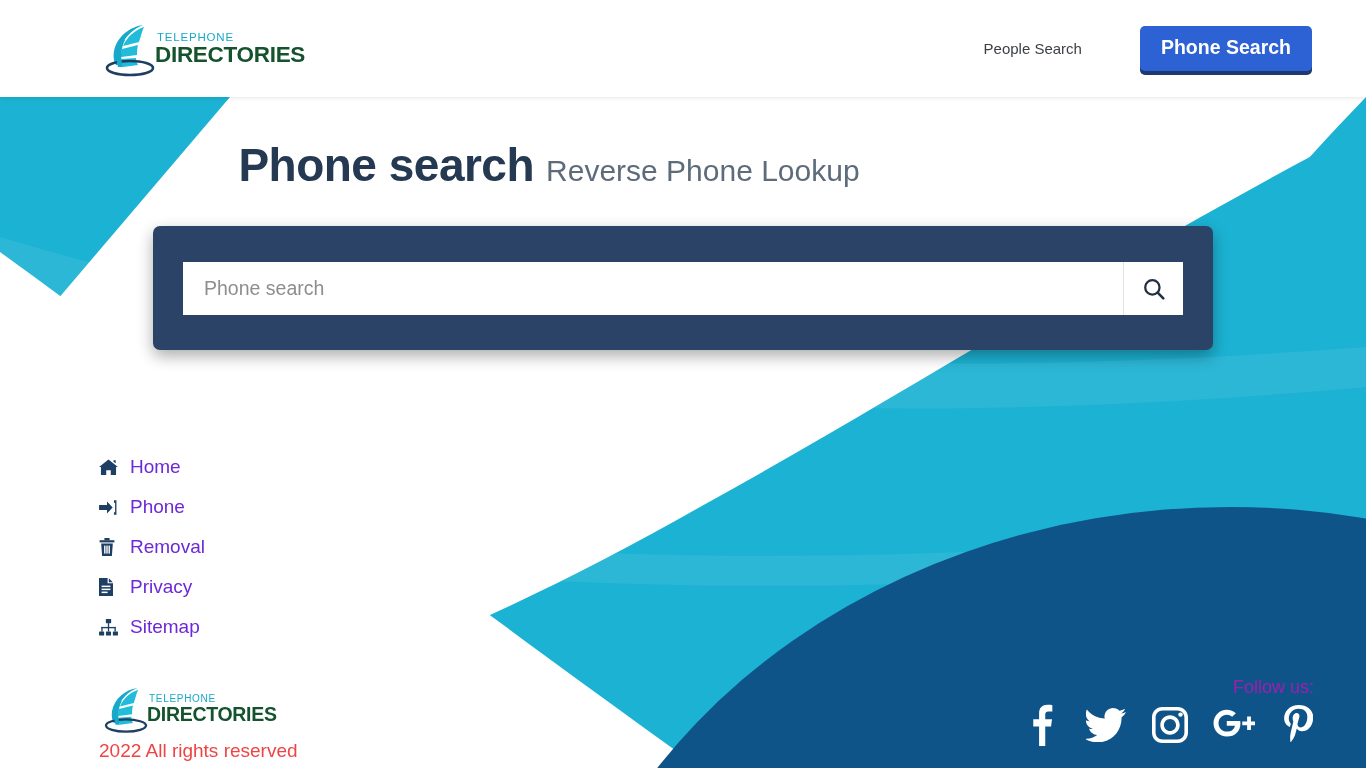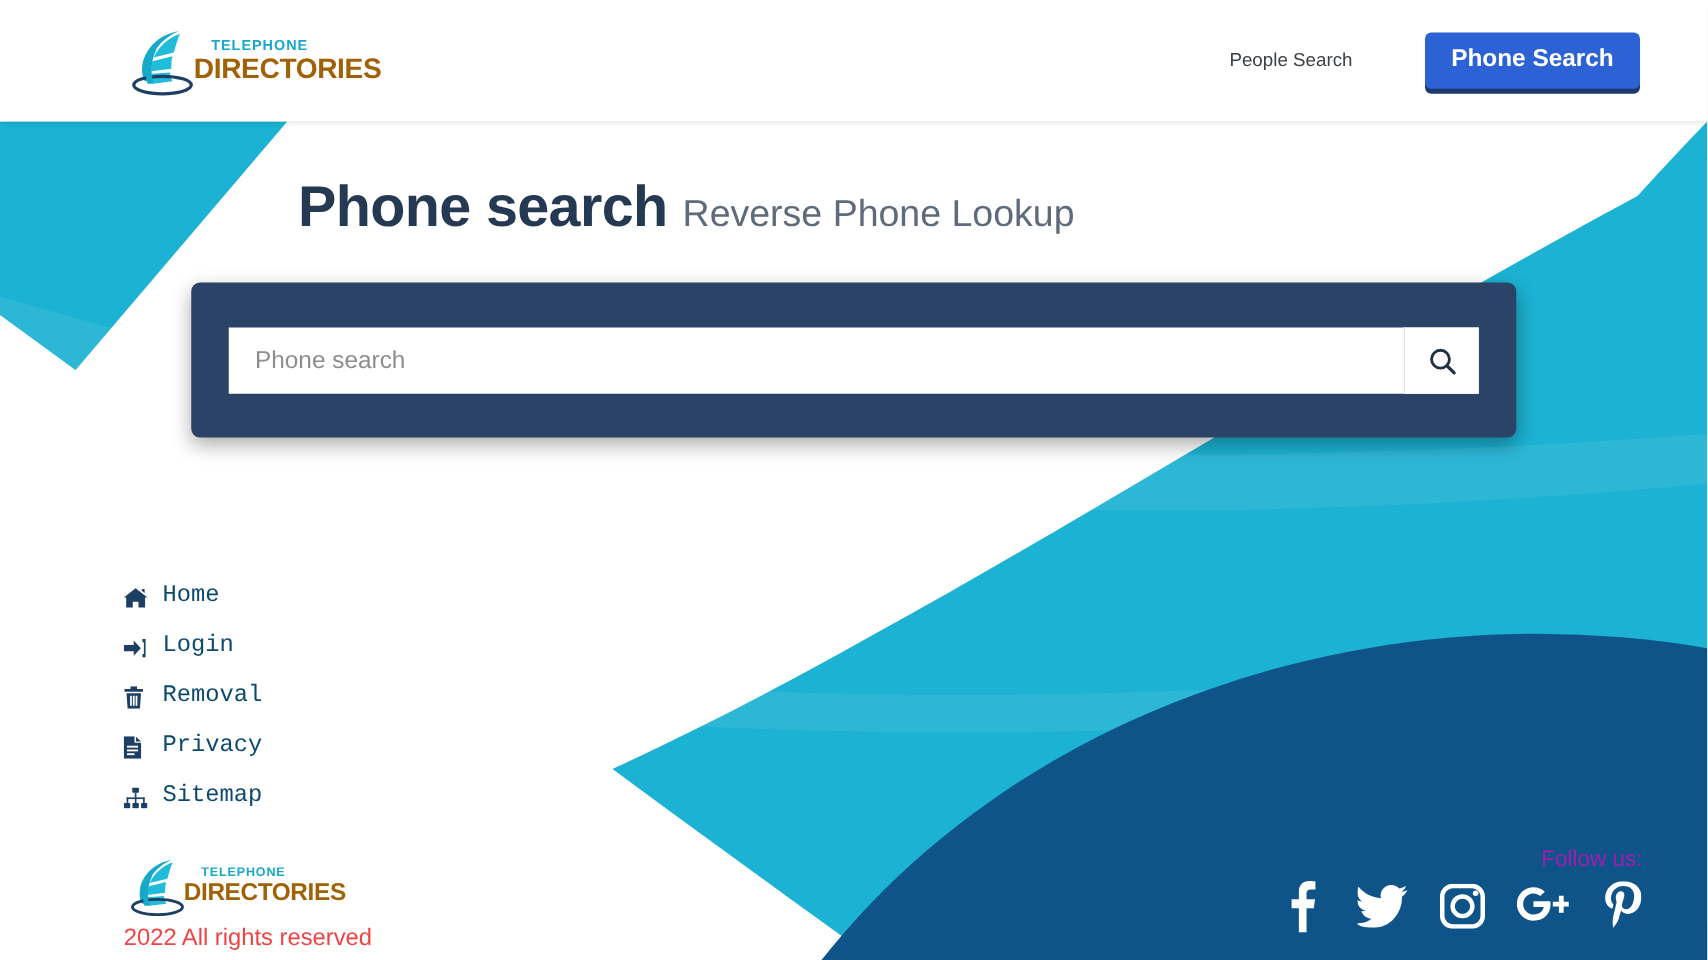--- a/index.html
+++ b/index.html
@@ -59,29 +59,29 @@
 
   .logo-words {
     display: flex;
     flex-direction: column;
     justify-content: center;
     margin-left: -6px;
     line-height: 1;
   }
   .logo-top {
     color: #17a9c9;
-    font-weight: bold;
+    font-weight: normal;
     font-size: 11.5px;
     letter-spacing: 0.8px;
     margin-bottom: 1px;
-    margin-left: 14px;
+    margin-left: 2px;
     font-family: "Liberation Sans", sans-serif;
   }
   .logo-bottom {
-    color: #a16207;
+    color: #14532d;
     font-weight: bold;
     font-size: 22.5px;
     letter-spacing: -0.3px;
     font-family: "Liberation Sans", sans-serif;
     text-align: right;
   }
 
   #nav {
     position: absolute;
     right: 54px;
@@ -200,27 +200,27 @@
   #footer-links {
     position: absolute;
     left: 99px;
     top: 447px;
     z-index: 20;
     display: flex;
     flex-direction: column;
   }
   .footer-link {
     display: flex;
-    align-items: flex-end;
+    align-items: center;
     height: 40px;
     text-decoration: none;
-    color: #0c4a6e;
+    color: #6d28d9;
     font-size: 19px;
     cursor: pointer;
-    font-family: Liberation Mono, monospace;
+    font-family: Liberation Sans, sans-serif;
   }
   .footer-link .fl-icon {
     width: 22px;
     margin-right: 9px;
     display: flex;
     align-items: center;
     justify-content: flex-start;
     flex: 0 0 auto;
   }
   .footer-link .fl-icon svg { display: block; fill: #1d3f63; }
@@ -363,21 +363,21 @@
       <span>Home</span>
     </a>
 
     <a class="footer-link" href="#">
       <span class="fl-icon">
         <svg width="19" height="17" viewBox="0 0 20 18" aria-hidden="true">
           <path d="M0 6.3 L8.4 6.3 L8.4 2.6 L14.4 9 L8.4 15.4 L8.4 11.7 L0 11.7 Z"></path>
           <path d="M15.8 1.2 L18.4 1.2 L18.4 16.8 L15.8 16.8 L15.8 14 L17 14 L17 4 L15.8 4 Z"></path>
         </svg>
       </span>
-      <span>Login</span>
+      <span>Phone</span>
     </a>
 
     <a class="footer-link" href="#">
       <span class="fl-icon">
         <svg width="16" height="18" viewBox="0 0 16 18" aria-hidden="true">
           <path d="M0.6 2.2 L15.4 2.2 L15.4 4.4 L0.6 4.4 Z"></path>
           <path d="M5.4 0 L10.6 0 L10.6 2.2 L5.4 2.2 Z"></path>
           <path d="M2.2 5.6 L13.8 5.6 L12.9 18 L3.1 18 Z"></path>
           <rect x="5.1" y="7.6" width="1.4" height="8" fill="#ffffff"></rect>
           <rect x="7.3" y="7.6" width="1.4" height="8" fill="#ffffff"></rect>

